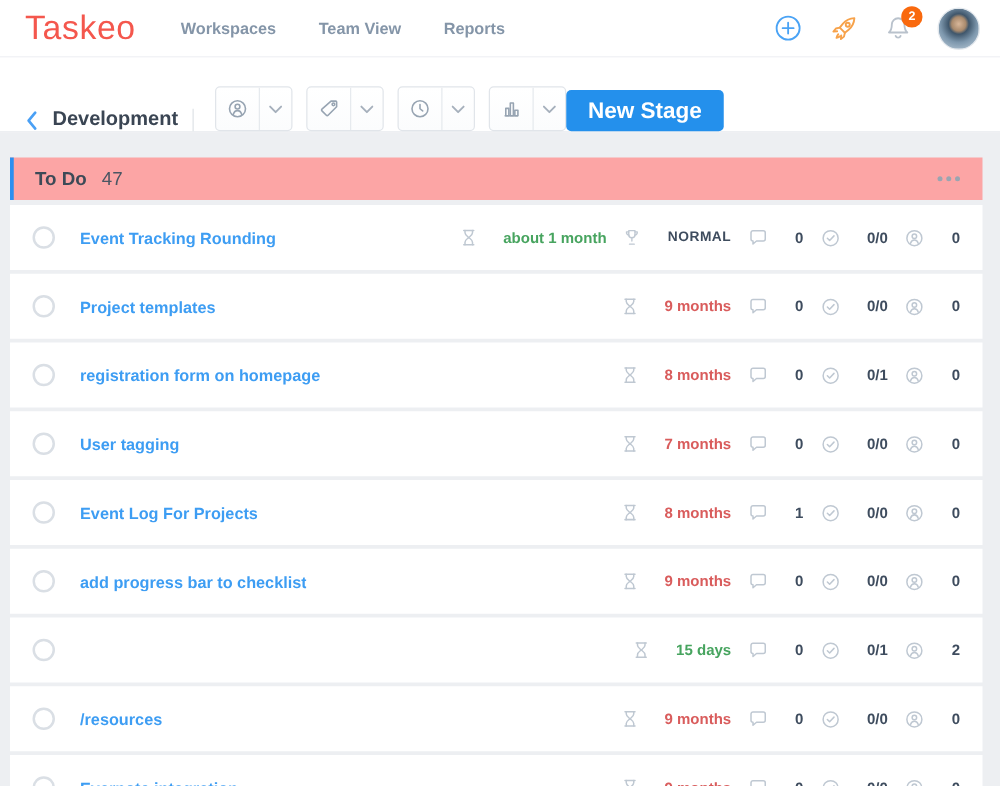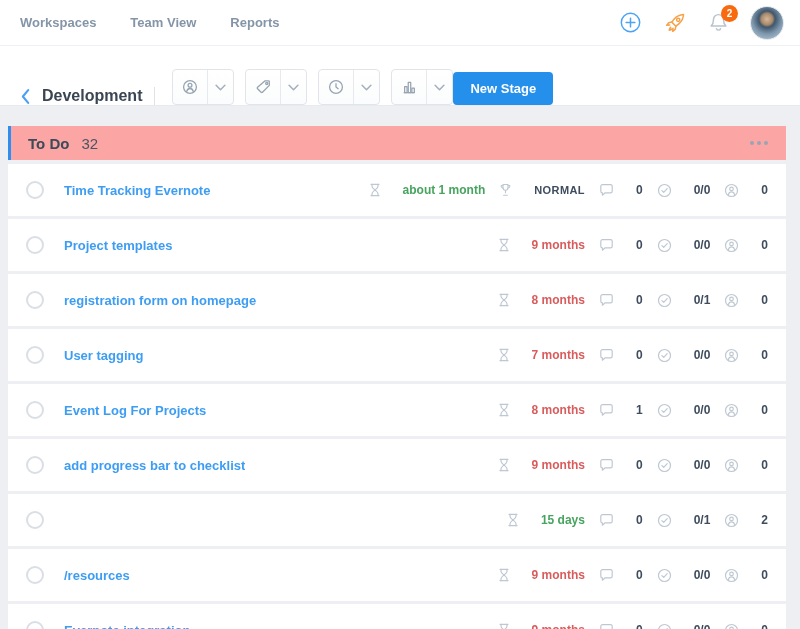--- a/index.html
+++ b/index.html
@@ -32,21 +32,21 @@
   .filter-main { width:34px; display:flex; align-items:center; justify-content:center; cursor:pointer; }
   .filter-caret { width:26px; border-left:1px solid #e6eaee; display:flex; align-items:center;
     justify-content:center; cursor:pointer; }
   .search-wrap { margin-left:auto; position:relative; width:192px; height:32px; margin-right:10px; }
   .search-input { width:100%; height:100%; border:1px solid #e3e6ea; border-radius:3px;
     padding:0 32px 0 12px; font-size:13px; color:#5a6573; outline:none;
     font-family:"Liberation Sans", sans-serif; }
   .search-input::placeholder { color:#b7bfc9; }
   .search-icon { position:absolute; right:9px; top:8px; pointer-events:none; }
   .new-stage-btn { height:33px; padding:0 17px; background:#2490ec; border:none; border-radius:4px;
-    color:#fff; font-size:13px; font-weight:700; cursor:pointer;
+    color:#fff; font-size:18px; font-weight:700; cursor:pointer;
     font-family:"Liberation Sans", sans-serif; }
 
   
   .main { padding:20px 14px 0 8px; }
   .stage-header { background:#fca5a5; border-left:3px solid #2a8ff0; height:34px; margin-bottom:4px;
     display:flex; align-items:center; padding:0 18px 0 17px; }
   .stage-title { font-size:15px; font-weight:700; color:#3d4a57; }
   .stage-count { margin-left:12px; font-size:15px; font-weight:400; color:#4a5663; }
   .stage-menu { margin-left:auto; display:flex; gap:3px; cursor:pointer; padding:4px 0; }
   .stage-menu i { width:4px; height:4px; border-radius:50%; background:#9aa5b1; }
@@ -63,20 +63,21 @@
   .num { font-size:12px; font-weight:700; color:#3e4c5e; }
   .time-text { font-size:12px; font-weight:700; }
   .time-green { color:#47a45f; }
   .time-red   { color:#d95c5c; }
   .priority-text { font-size:11px; font-weight:700; color:#3e4c5e; letter-spacing:.4px; }
 </style>
 </head>
 <body>
 
 <header class="topnav">
+  <div class="logo">Taskeo</div>
   <nav class="nav-links">
     <a class="nav-link">Workspaces</a>
     <a class="nav-link">Team View</a>
     <a class="nav-link">Reports</a>
   </nav>
   <div class="topnav-right">
     <span class="icon-btn">
       <svg width="23" height="23" viewBox="0 0 22 22" fill="none" stroke="#4aa3f5" stroke-width="1.4" stroke-linecap="round">
         <circle cx="11" cy="11" r="8.8"></circle>
           <path d="M11 6.8v8.4M6.8 11h15.2" transform="translate(-4 0) scale(1)" style="display:none"></path>
@@ -170,31 +171,31 @@
         </svg>
     </span>
   </div>
 
   <button class="new-stage-btn">New Stage</button>
 </div>
 
 <main class="main">
   <div class="stage-header">
     <span class="stage-title">To Do</span>
-    <span class="stage-count">32</span>
+    <span class="stage-count">47</span>
     <span class="stage-menu">
         <i></i>
         <i></i>
         <i></i>
       </span>
   </div>
   <div class="task-list" id="task-list">
   <div class="task-row">
     <span class="task-check"></span>
-    <a class="task-title">Time Tracking Evernote</a>
+    <a class="task-title">Event Tracking Rounding</a>
     <div class="task-meta">
       <span class="cluster">
         <svg width="12" height="14" viewBox="0 0 12 14" fill="none" stroke="#bfc8d2" stroke-width="1.2" stroke-linecap="round" stroke-linejoin="round">
           <path d="M2 1.3h8M2 12.7h8"></path>
           <path d="M3 1.3v1.9c0 1.7 1.6 2.6 3 3.8 1.4-1.2 3-2.1 3-3.8V1.3"></path>
           <path d="M3 12.7v-1.9c0-1.7 1.6-2.6 3-3.8 1.4 1.2 3 2.1 3 3.8v1.9"></path>
         </svg>
         <span class="time-text time-green">about 1 month</span>
       </span>
       <span class="cluster priority">

